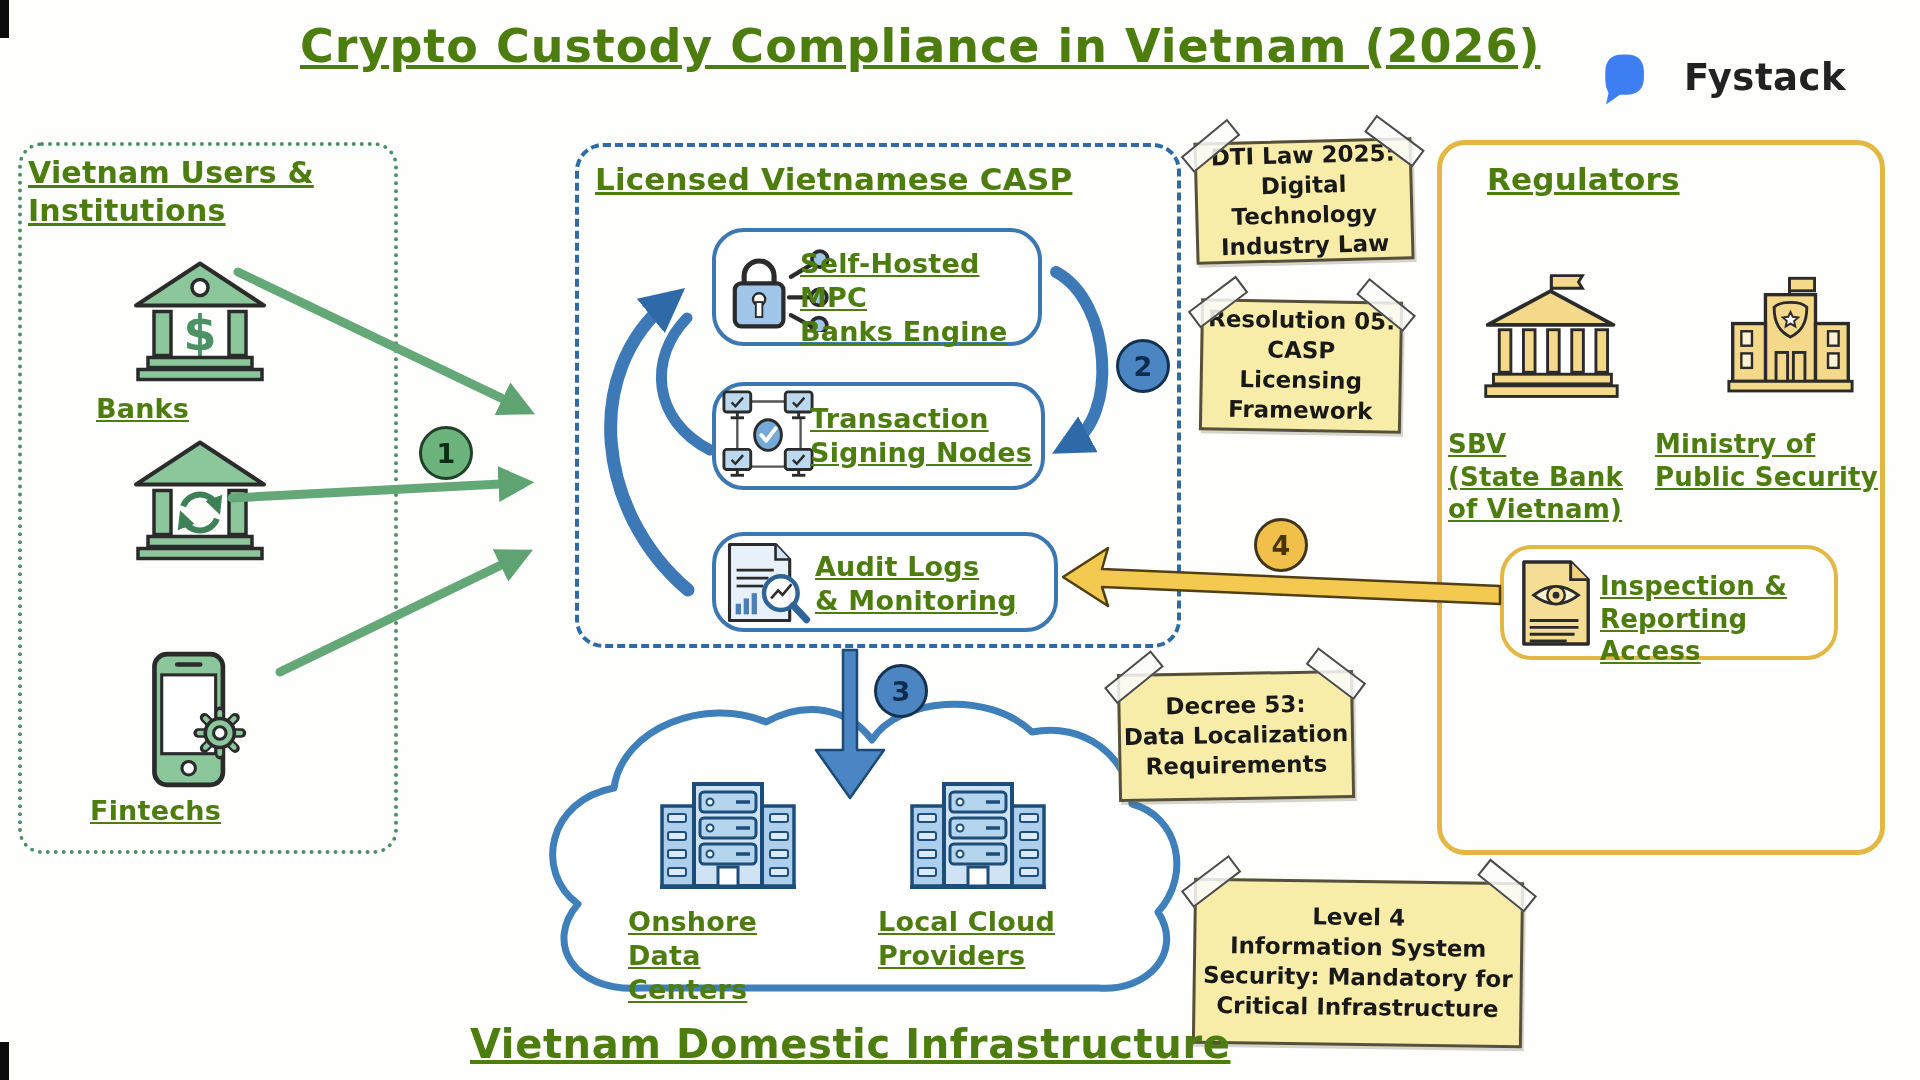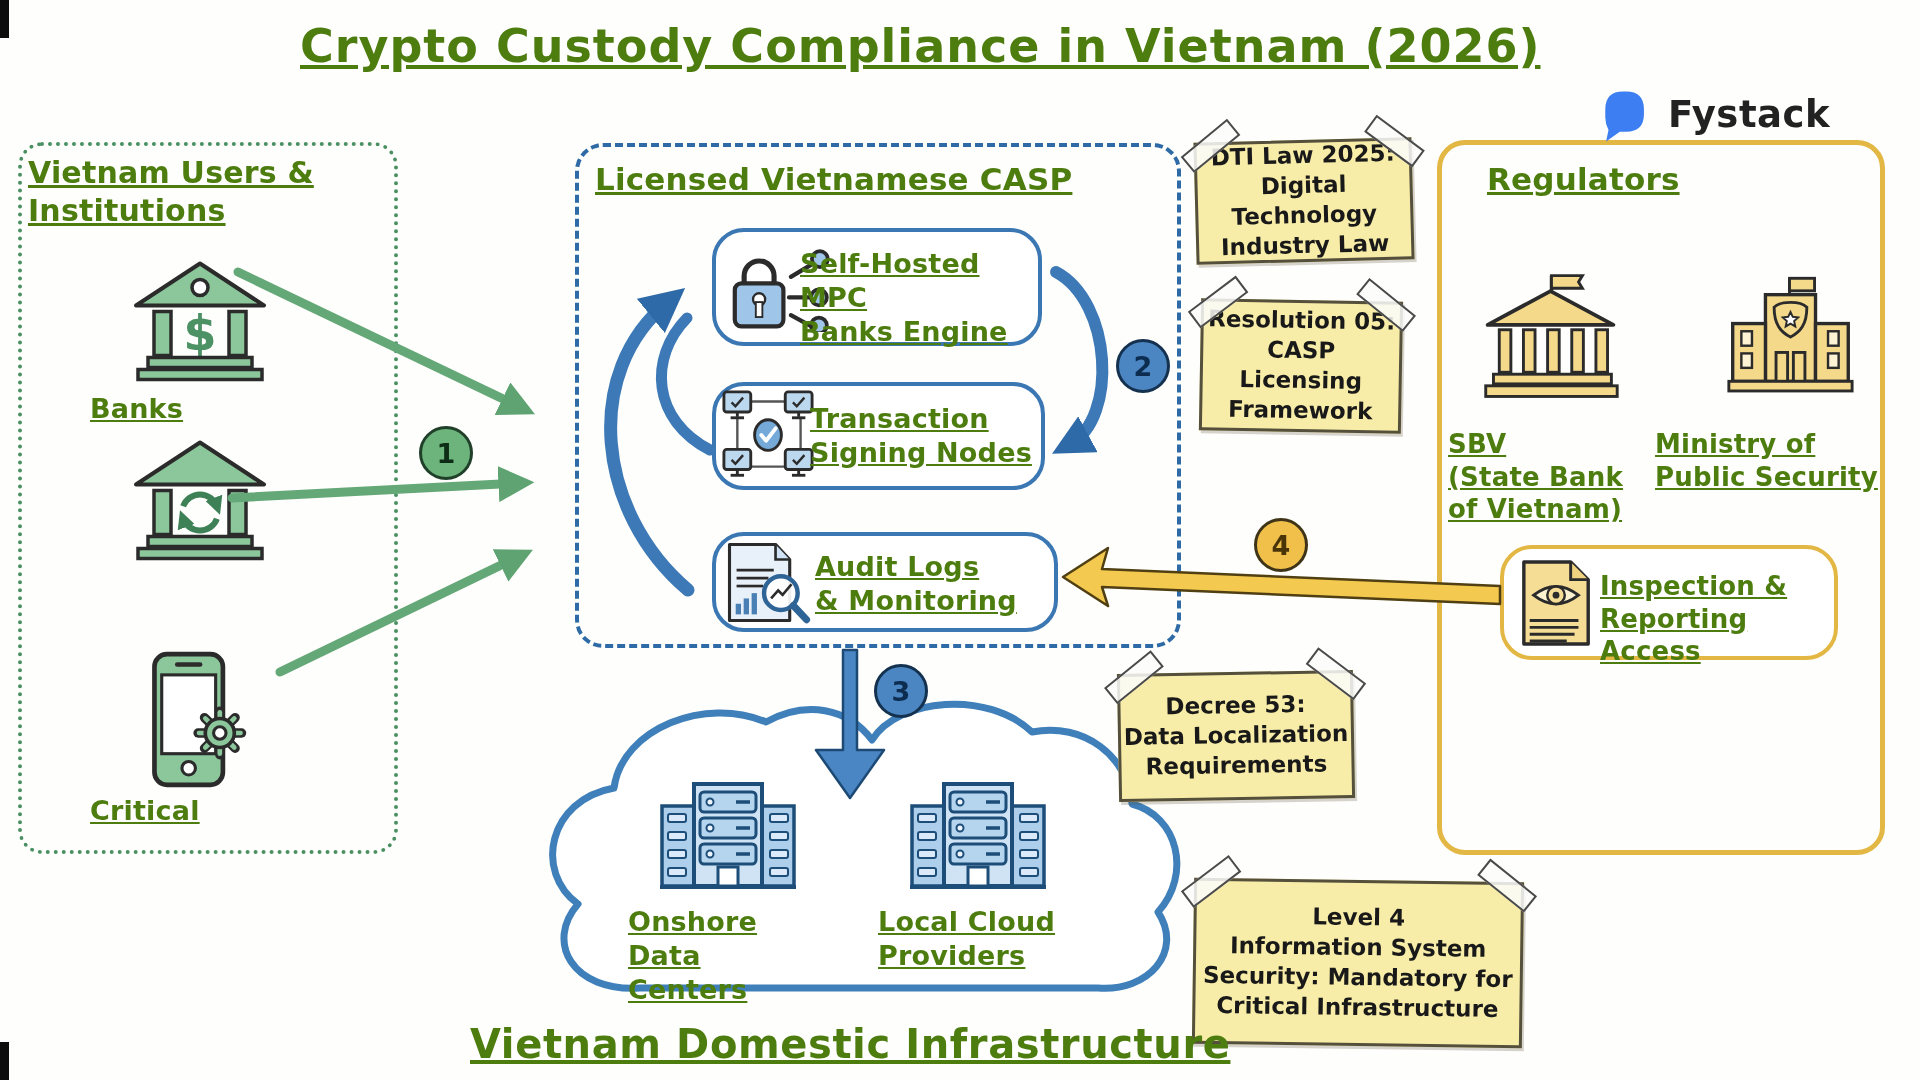--- a/index.html
+++ b/index.html
@@ -33,36 +33,36 @@
   #note-level4{left:1193px;top:880px;width:330px;height:166px;transform:rotate(.8deg);font-size:23px;}
   .tape{position:absolute;width:56px;height:17px;background:rgba(252,252,250,.85);
     border:2.5px solid #4a4a4a;}
   .tape.tl{left:-16px;top:-10px;transform:rotate(-38deg);}
   .tape.tr{right:-16px;top:-10px;transform:rotate(38deg);}
   
   .lbl{position:absolute;text-align:left;white-space:pre-line;font-weight:bold;
     color:#4d7c0f;line-height:1.25;z-index:5;letter-spacing:.2px;text-decoration:underline;}
   #page-title{left:300px;top:18px;width:1320px;font-size:46px;letter-spacing:1px;}
   #users-header{left:28px;top:154px;width:360px;font-size:30px;}
-  #label-banks{left:90px;top:392px;width:200px;font-size:27px;}
+  #label-banks{left:96px;top:392px;width:200px;font-size:27px;}
   #label-crypto{left:90px;top:560px;width:220px;font-size:27px;}
   #label-fintechs{left:90px;top:794px;width:210px;font-size:27px;}
   #casp-header{left:595px;top:160px;width:566px;font-size:31px;}
   #mpc-label{left:800px;top:247px;width:236px;font-size:27px;}
   #tx-label{left:810px;top:402px;width:230px;font-size:27px;}
   #audit-label{left:815px;top:550px;width:235px;font-size:27px;}
   #regulators-header{left:1487px;top:160px;width:350px;font-size:31px;}
   #sbv-label{left:1448px;top:428px;width:200px;font-size:26px;}
   #ministry-label{left:1655px;top:428px;width:270px;font-size:26px;}
   #inspection-label{left:1600px;top:570px;width:232px;font-size:26px;}
   #onshore-label{left:628px;top:905px;width:200px;font-size:27px;}
   #localcloud-label{left:878px;top:905px;width:200px;font-size:27px;}
   #infra-label{left:470px;top:1008px;width:800px;font-size:40px;letter-spacing:.6px;margin-top:11px;}
   
-  #brand{position:absolute;left:1594px;top:48px;display:flex;align-items:center;gap:16px;z-index:5;margin-top:37px;}
+  #brand{position:absolute;left:1594px;top:48px;display:flex;align-items:center;gap:32px;z-index:5;}
   #brand .brand-text{font-size:37px;font-weight:bold;color:#222222;letter-spacing:.5px;}
   
   .step{position:absolute;width:48px;height:48px;border-radius:50%;z-index:7;
     display:flex;align-items:center;justify-content:center;
     font-size:27px;font-weight:bold;border:3.5px solid #1e1e1e;}
   #step-1{left:419px;top:426px;background:#6cb37c;color:#0d2b15;border-color:#20402a;}
   #step-2{left:1116px;top:339px;background:#4c86c2;color:#0c2c50;border-color:#14324f;}
   #step-3{left:874px;top:664px;background:#4c86c2;color:#0c2c50;border-color:#14324f;}
   #step-4{left:1254px;top:518px;background:#f0c04a;color:#4a3508;border-color:#3f3418;}
   
@@ -156,21 +156,21 @@
       <line x1="69" y1="93" x2="69" y2="100"></line>
         <line x1="59.8" y1="89.2" x2="55" y2="94"></line>
       <line x1="56" y1="80" x2="49" y2="80"></line>
         <line x1="59.8" y1="70.8" x2="55" y2="66"></line>
       <line x1="69" y1="67" x2="69" y2="60"></line>
         <line x1="78.2" y1="70.8" x2="83" y2="66"></line>
     </g>
     <circle cx="69" cy="80" r="14" fill="#8cc79b" stroke="#2b2b2b" stroke-width="3.5"></circle>
     <circle cx="69" cy="80" r="6" fill="#ffffff" stroke="#2b2b2b" stroke-width="3"></circle>
   </svg>
-  <div class="lbl" id="label-fintechs">Critical</div>
+  <div class="lbl" id="label-fintechs">Fintechs</div>
 
   <div class="big-box" id="casp-box"></div>
   <div class="lbl" id="casp-header">Licensed Vietnamese CASP</div>
 
   <div class="module" id="module-mpc"></div>
   <svg class="icon" style="left:722px;top:246px" width="120" height="86" viewBox="0 0 125 92">
     <path d="M22,42 v-10 a16,16 0 0 1 32,0 v10" fill="none" stroke="#2b2b2b" stroke-width="5.5"></path>
     <rect x="12" y="40" width="52" height="46" rx="7" fill="#9fc5e8" stroke="#2b2b2b" stroke-width="4.5"></rect>
     <circle cx="38" cy="57" r="6.5" fill="#ffffff" stroke="#2b2b2b" stroke-width="2.5"></circle>
     <rect x="34.5" y="60" width="7" height="16" fill="#ffffff" stroke="#2b2b2b" stroke-width="2"></rect>

